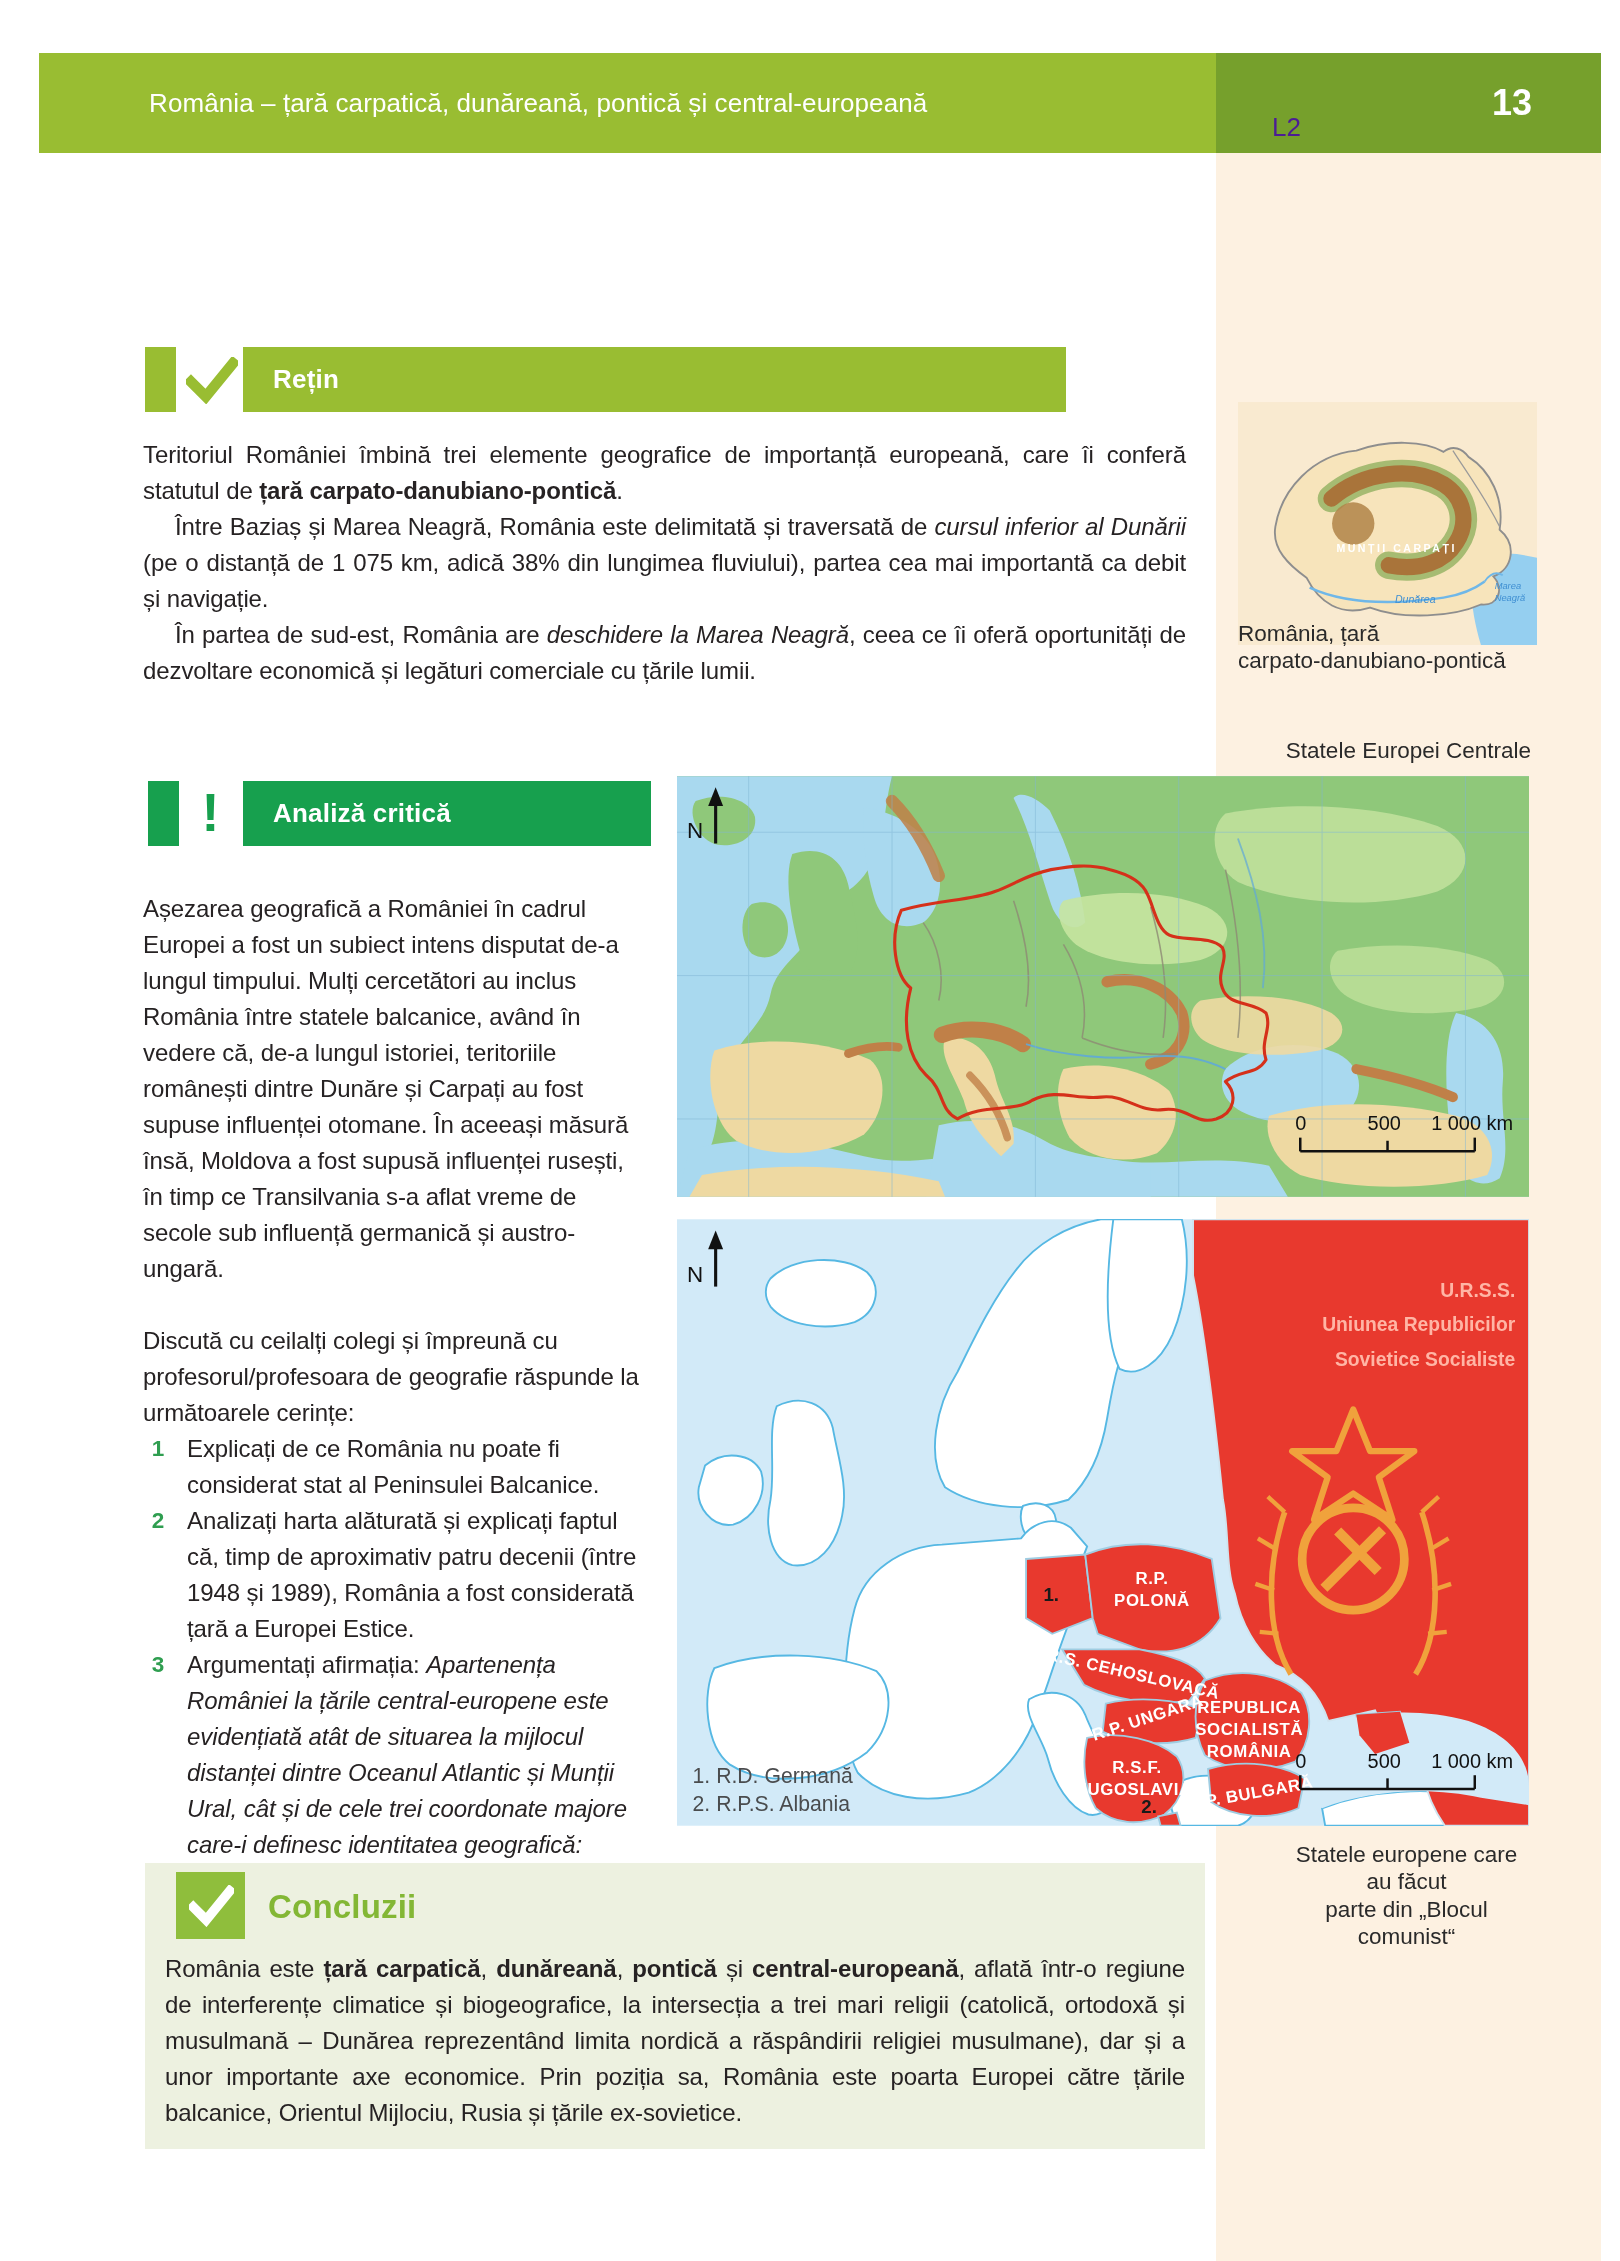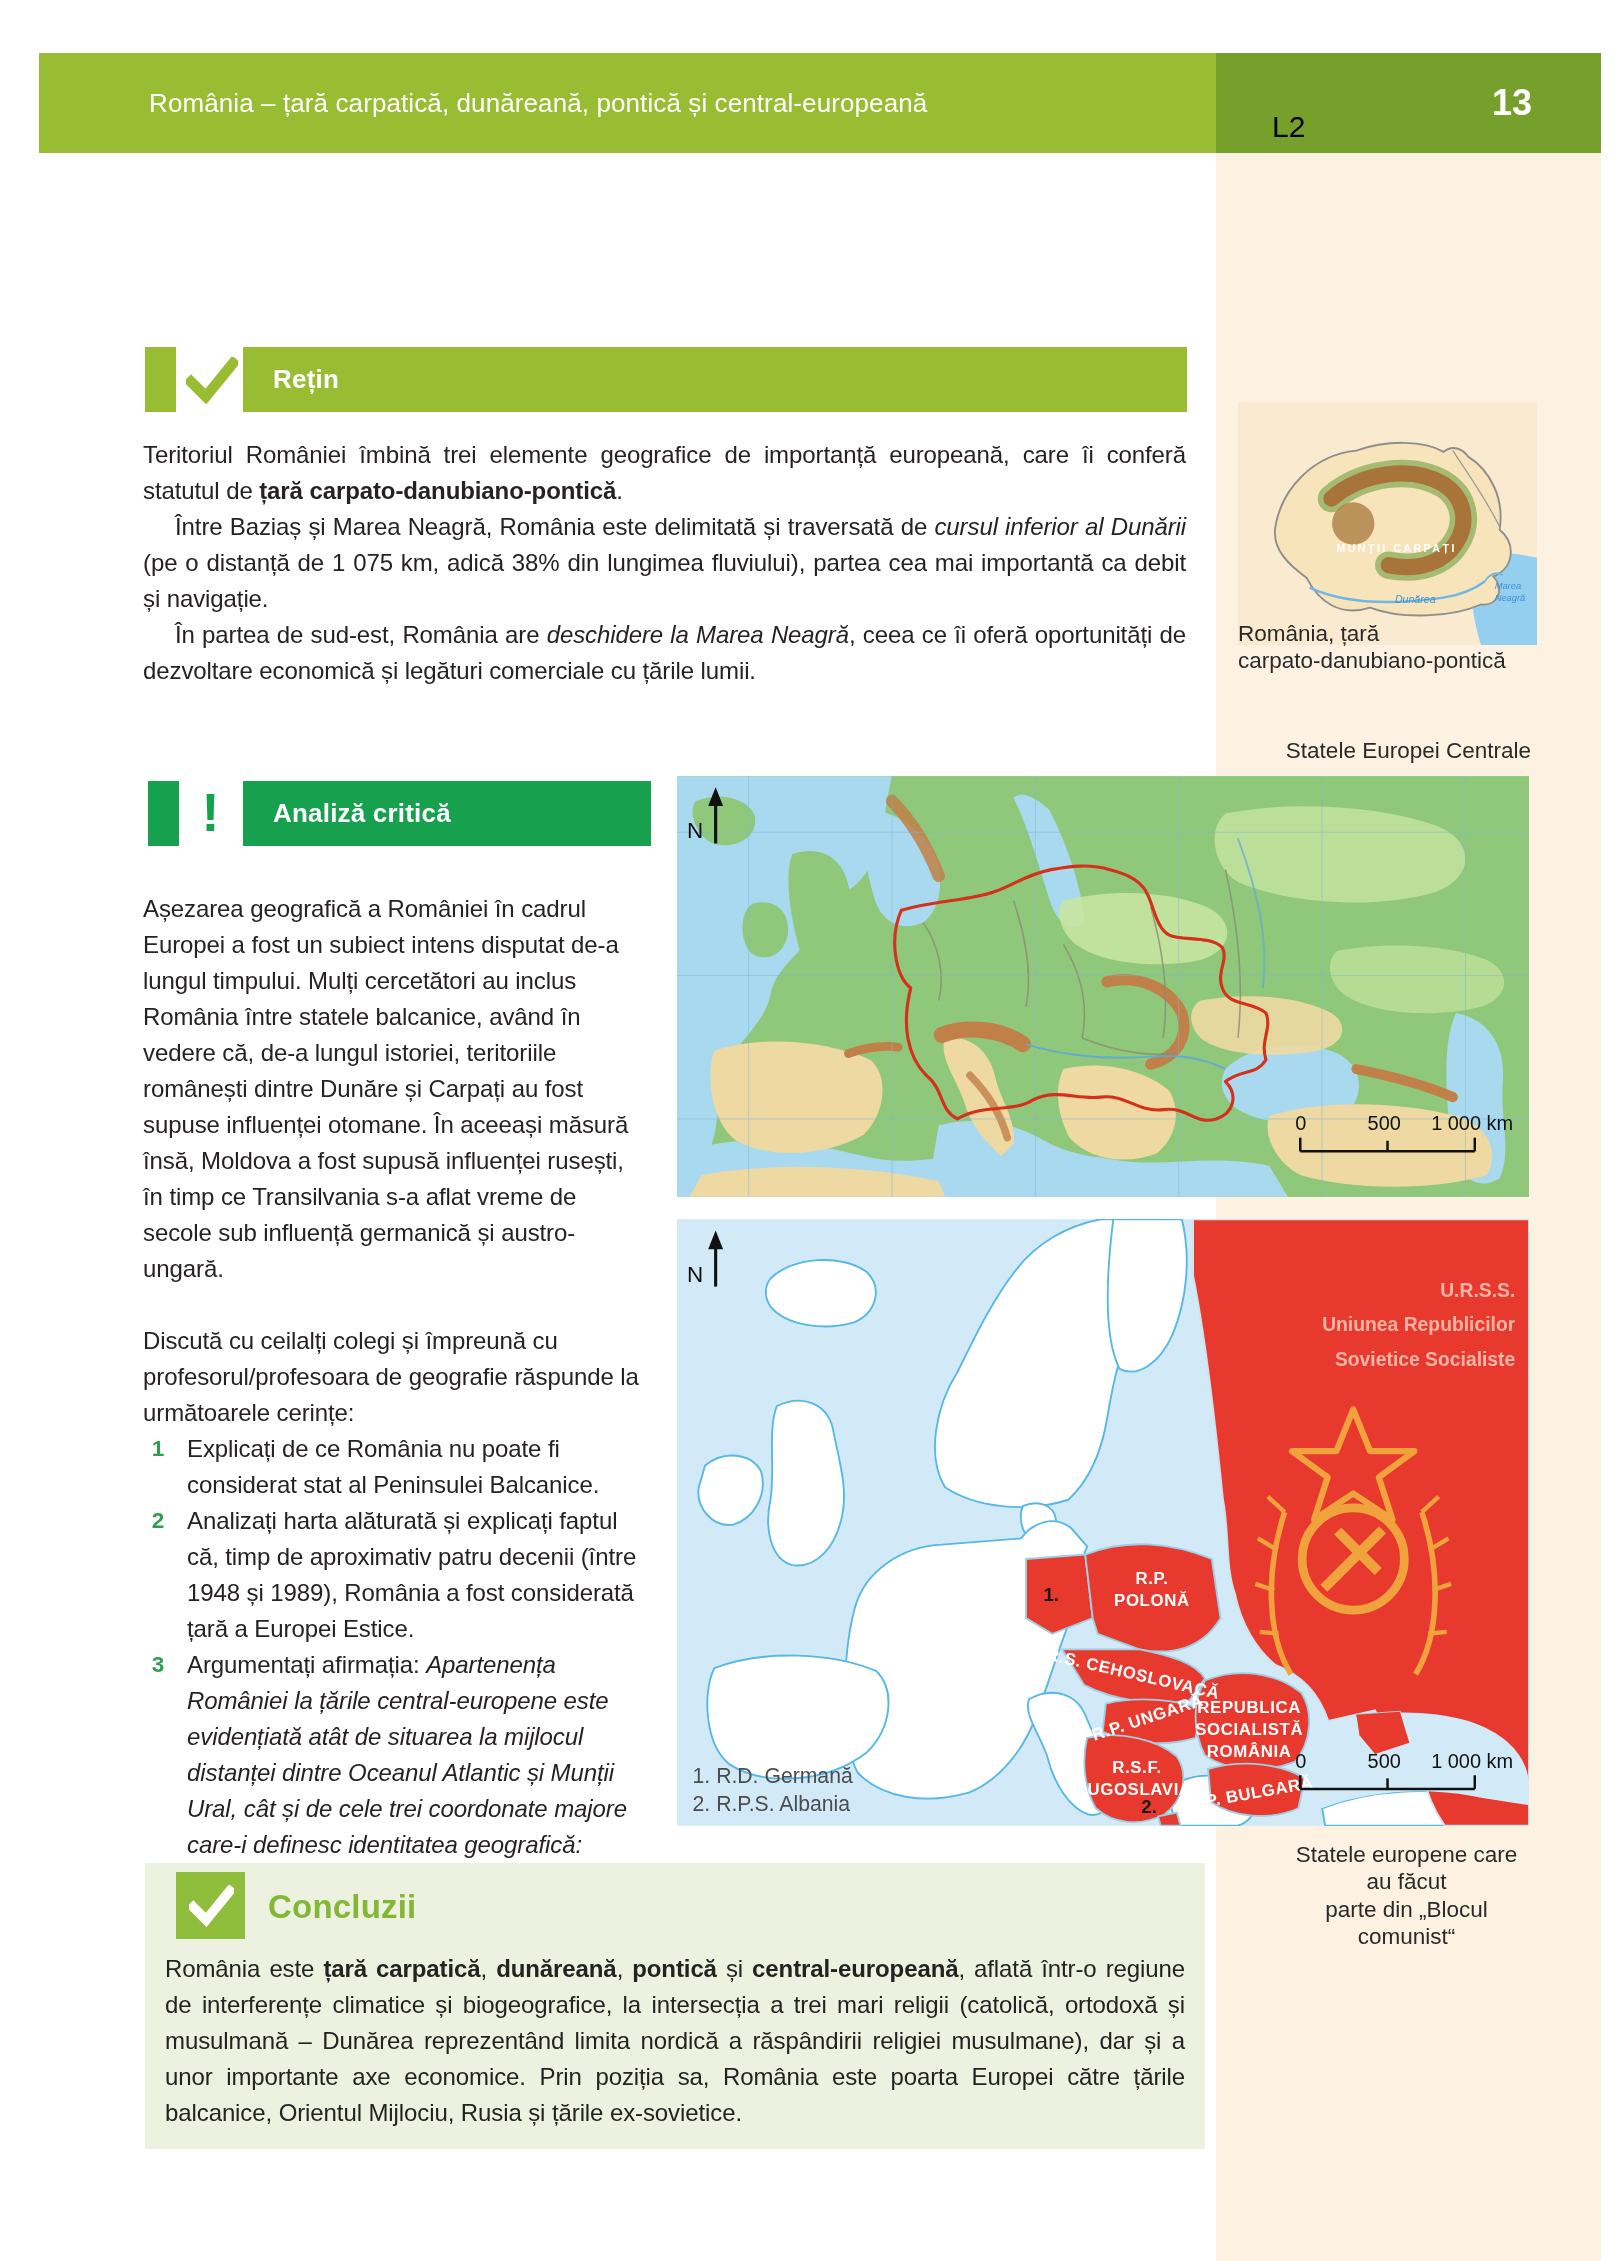--- a/index.html
+++ b/index.html
@@ -5,21 +5,21 @@
   html,body{margin:0;padding:0;background:#ffffff;}
   #page{position:relative;width:1620px;height:2261px;background:#ffffff;overflow:hidden;
         font-family:"Liberation Sans",sans-serif;color:#262223;}
   .abs{position:absolute;}
   
   #cream-col{left:1216px;top:153px;width:385px;height:2108px;background:#fdf1e1;}
   
   #header-bar{left:39px;top:53px;width:1247px;height:100px;background:#99bd32;display:flex;align-items:center;}
   #header-title{color:#ffffff;font-size:26px;font-weight:500;padding-left:110px;letter-spacing:0.1px;}
   #header-right{left:1216px;top:53px;width:385px;height:100px;background:#76a02c;display:flex;align-items:center;}
-  #lesson-code{color:#000000;font-size:30px;margin-left:56px;margin-top:48px;}
+  #lesson-code{color:#4c1d95;font-size:26px;margin-left:56px;margin-top:48px;}
   #page-number{color:#fff;font-size:36px;font-weight:bold;margin-left:auto;margin-right:69px;}
   
   .strip{width:31px;height:65px;}
   .bar{height:65px;display:flex;align-items:center;}
   .bar-label{color:#fff;font-size:26px;font-weight:bold;padding-left:30px;letter-spacing:0.2px;}
   .green-light{background:#99bd32;}
   .green-emerald{background:#17a04e;}
   .check-glyph{position:absolute;}
   
   .bodytext{font-size:24px;line-height:36px;letter-spacing:-0.1px;}
@@ -50,21 +50,21 @@
   </div>
   <div class="abs" id="header-right">
     <span id="lesson-code">L2</span>
     <span id="page-number">13</span>
   </div>
 
   <div class="abs strip green-light" style="left:145px;top:347px;"></div>
   <svg class="abs check-glyph" style="left:186px;top:357px;" width="52" height="47" viewBox="0 0 84 76">
     <polyline points="8,40 32,64 76,10" fill="none" stroke="#99bd32" stroke-width="17" stroke-linecap="square"></polyline>
   </svg>
-  <div class="abs bar green-light" style="left:243px;top:347px;width:944px;">
+  <div class="abs bar green-light" style="left:243px;top:347px;width:823px;">
     <span class="bar-label">Rețin</span>
   </div>
 
   <div class="abs bodytext just" style="left:143px;top:437px;width:1043px;">
     <p style="margin:0;"><span>Teritoriul României îmbină trei elemente geografice de importanță europeană, care îi conferă statutul de </span><b>țară carpato-danubiano-pontică</b><span>.</span></p>
     <p style="margin:0;" class="indent"><span>Între Baziaș și Marea Neagră, România este delimitată și traversată de </span><i>cursul inferior al Dunării</i><span> (pe o distanță de 1 075 km, adică 38% din lungimea fluviului), partea cea mai importantă ca debit și navigație.</span></p>
     <p style="margin:0;" class="indent"><span>În partea de sud-est, România are </span><i>deschidere la Marea Neagră</i><span>, ceea ce îi oferă oportunități de dezvoltare economică și legături comerciale cu țările lumii.</span></p>
   </div>
 
   <svg class="abs" style="left:1238px;top:402px;" width="299" height="243" viewBox="0 0 480 390">

